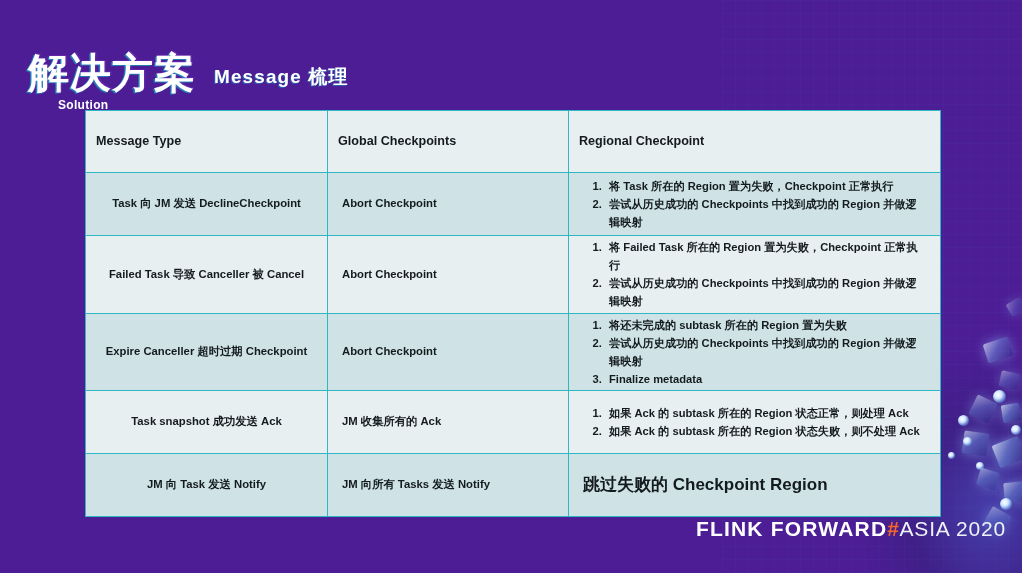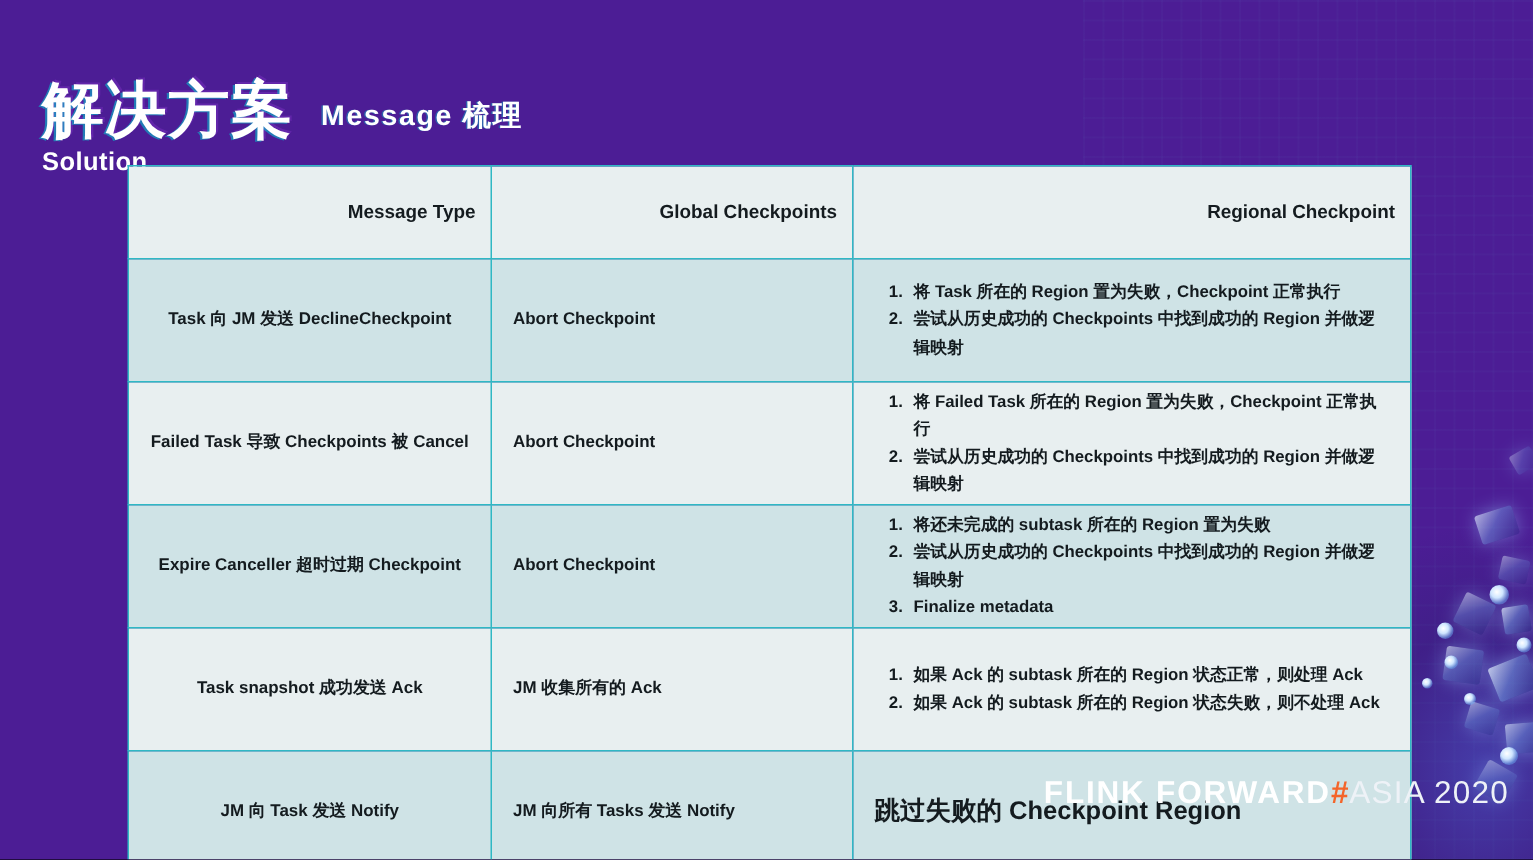--- a/index.html
+++ b/index.html
@@ -82,24 +82,25 @@
     font-size: 19px;
     font-weight: bold;
     color: #ffffff;
     letter-spacing: 1.1px;
     padding-bottom: 5px;
     text-shadow: -1px 0.6px 0 rgba(0,190,205,0.42);
     margin-top: 42px;
   }
   .title-en {
     margin-top: 3px;
-    font-size: 17px;
+    font-size: 12px;
     font-weight: bold;
     color: #ffffff;
     letter-spacing: 0.3px;
+    margin-left: 30px;
   }
 
   
   .tbl-wrap {
     position: absolute;
     left: 85px;
     top: 110px;
     width: 855px;
   }
   table.msg {
@@ -121,29 +122,29 @@
   tr.row-dark  > * { background: #cfe3e6; }
 
   .cell {
     padding: 2px 14px;
     color: #141b1f;
     font-size: 11.3px;
     font-weight: bold;
     line-height: 1.55;
   }
   .hdr .cell {
-    text-align: right;
+    text-align: left;
     font-size: 12.6px;
     padding: 20px 10px;
   }
   .ctr { text-align: center; }
   .lft { text-align: left; }
 
   tr.h-hdr  { height: 62px; }
-  tr.h-std  { height: 82px; }
+  tr.h-std  { height: 63px; }
 
   ol.steps {
     margin: 0;
     padding: 0 0 0 22px;
     list-style: decimal;
   }
   ol.steps > li {
     font-size: 11.2px;
     font-weight: bold;
     line-height: 1.62;
@@ -252,21 +253,21 @@
               <ol class="steps">
                 <li>将 Task 所在的 Region 置为失败，Checkpoint 正常执行</li>
                 <li>尝试从历史成功的 Checkpoints 中找到成功的 Region 并做逻辑映射</li>
               </ol>
             </div>
           </td>
         </tr>
 
         <tr class="row-light h-std">
           <td>
-            <div class="cell ctr">Failed Task 导致 Checkpoints 被 Cancel</div>
+            <div class="cell ctr">Failed Task 导致 Canceller 被 Cancel</div>
           </td>
           <td>
             <div class="cell lft">Abort Checkpoint</div>
           </td>
           <td>
             <div class="cell lft">
               <ol class="steps">
                 <li>将 Failed Task 所在的 Region 置为失败，Checkpoint 正常执行</li>
                 <li>尝试从历史成功的 Checkpoints 中找到成功的 Region 并做逻辑映射</li>
               </ol>

